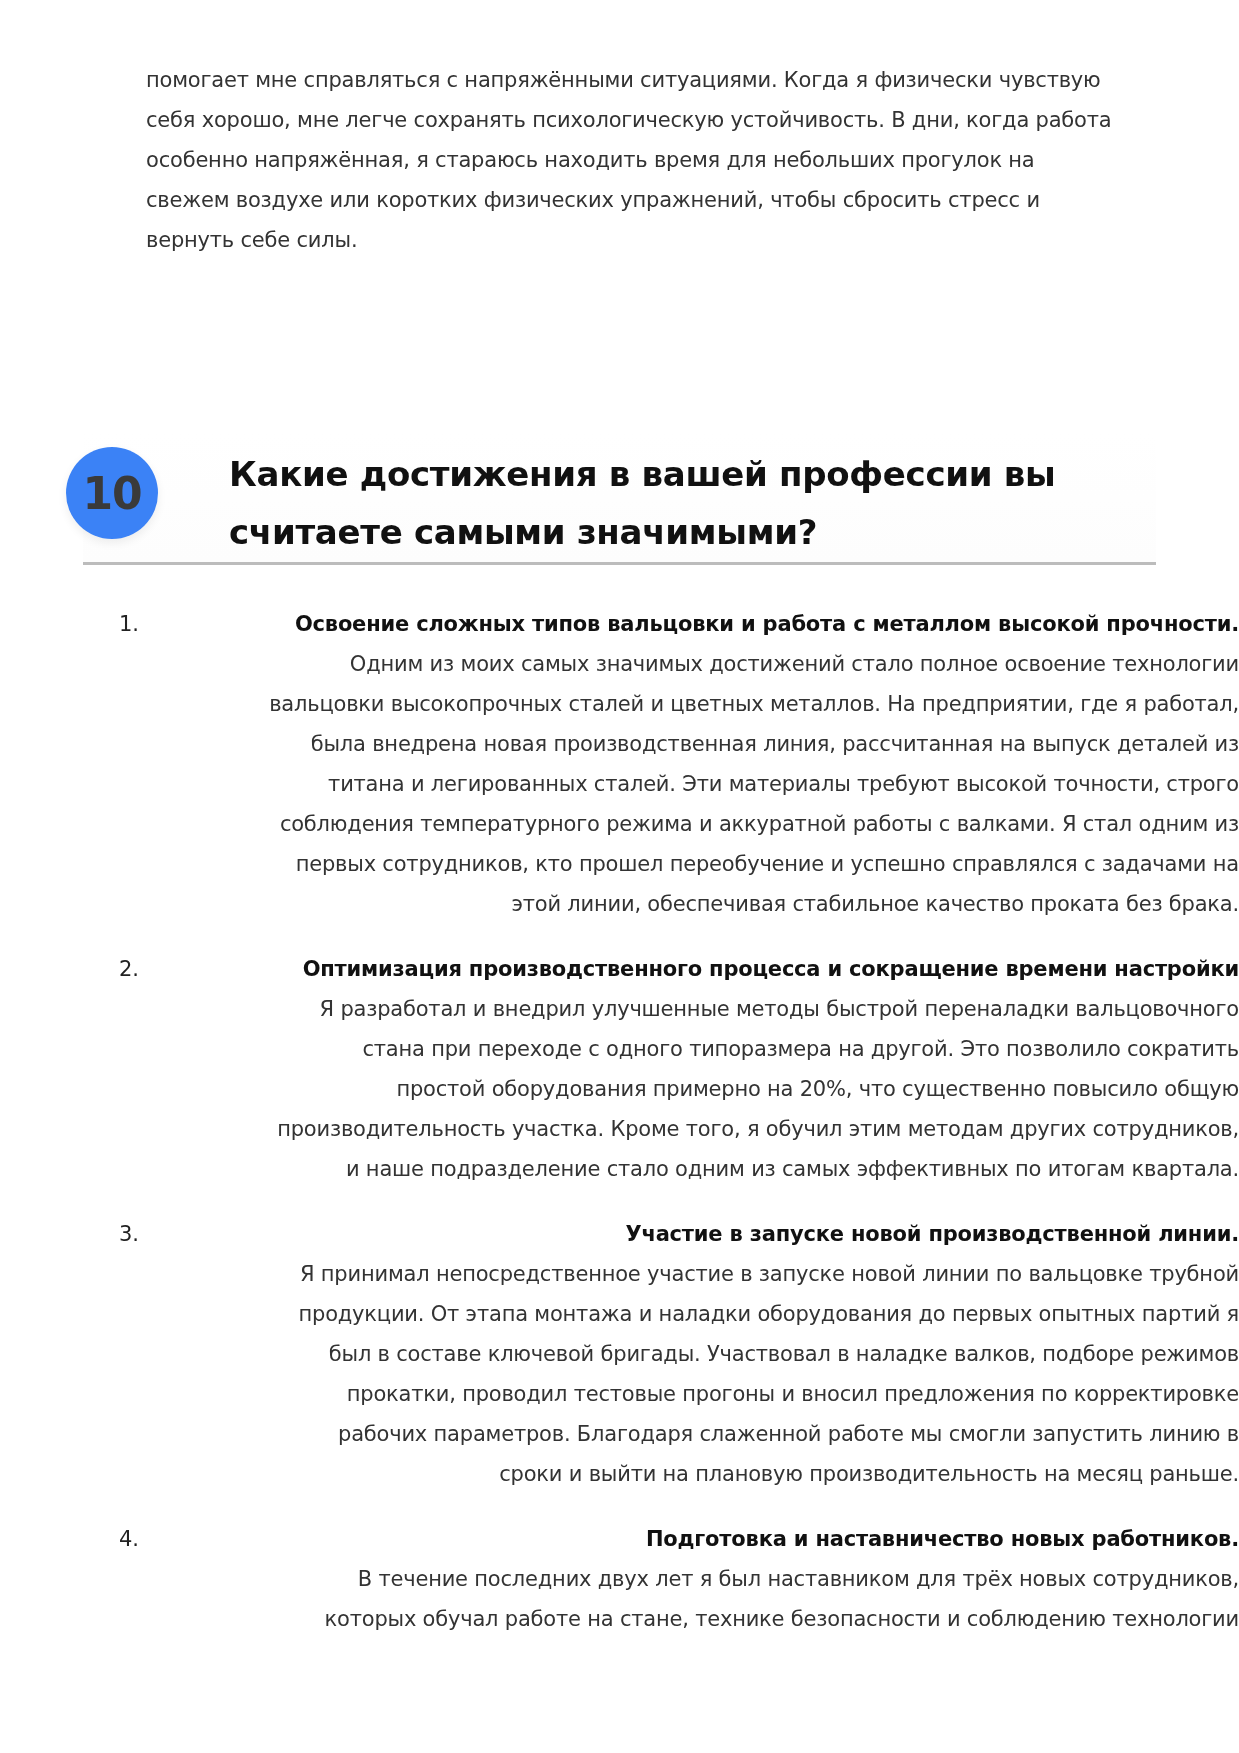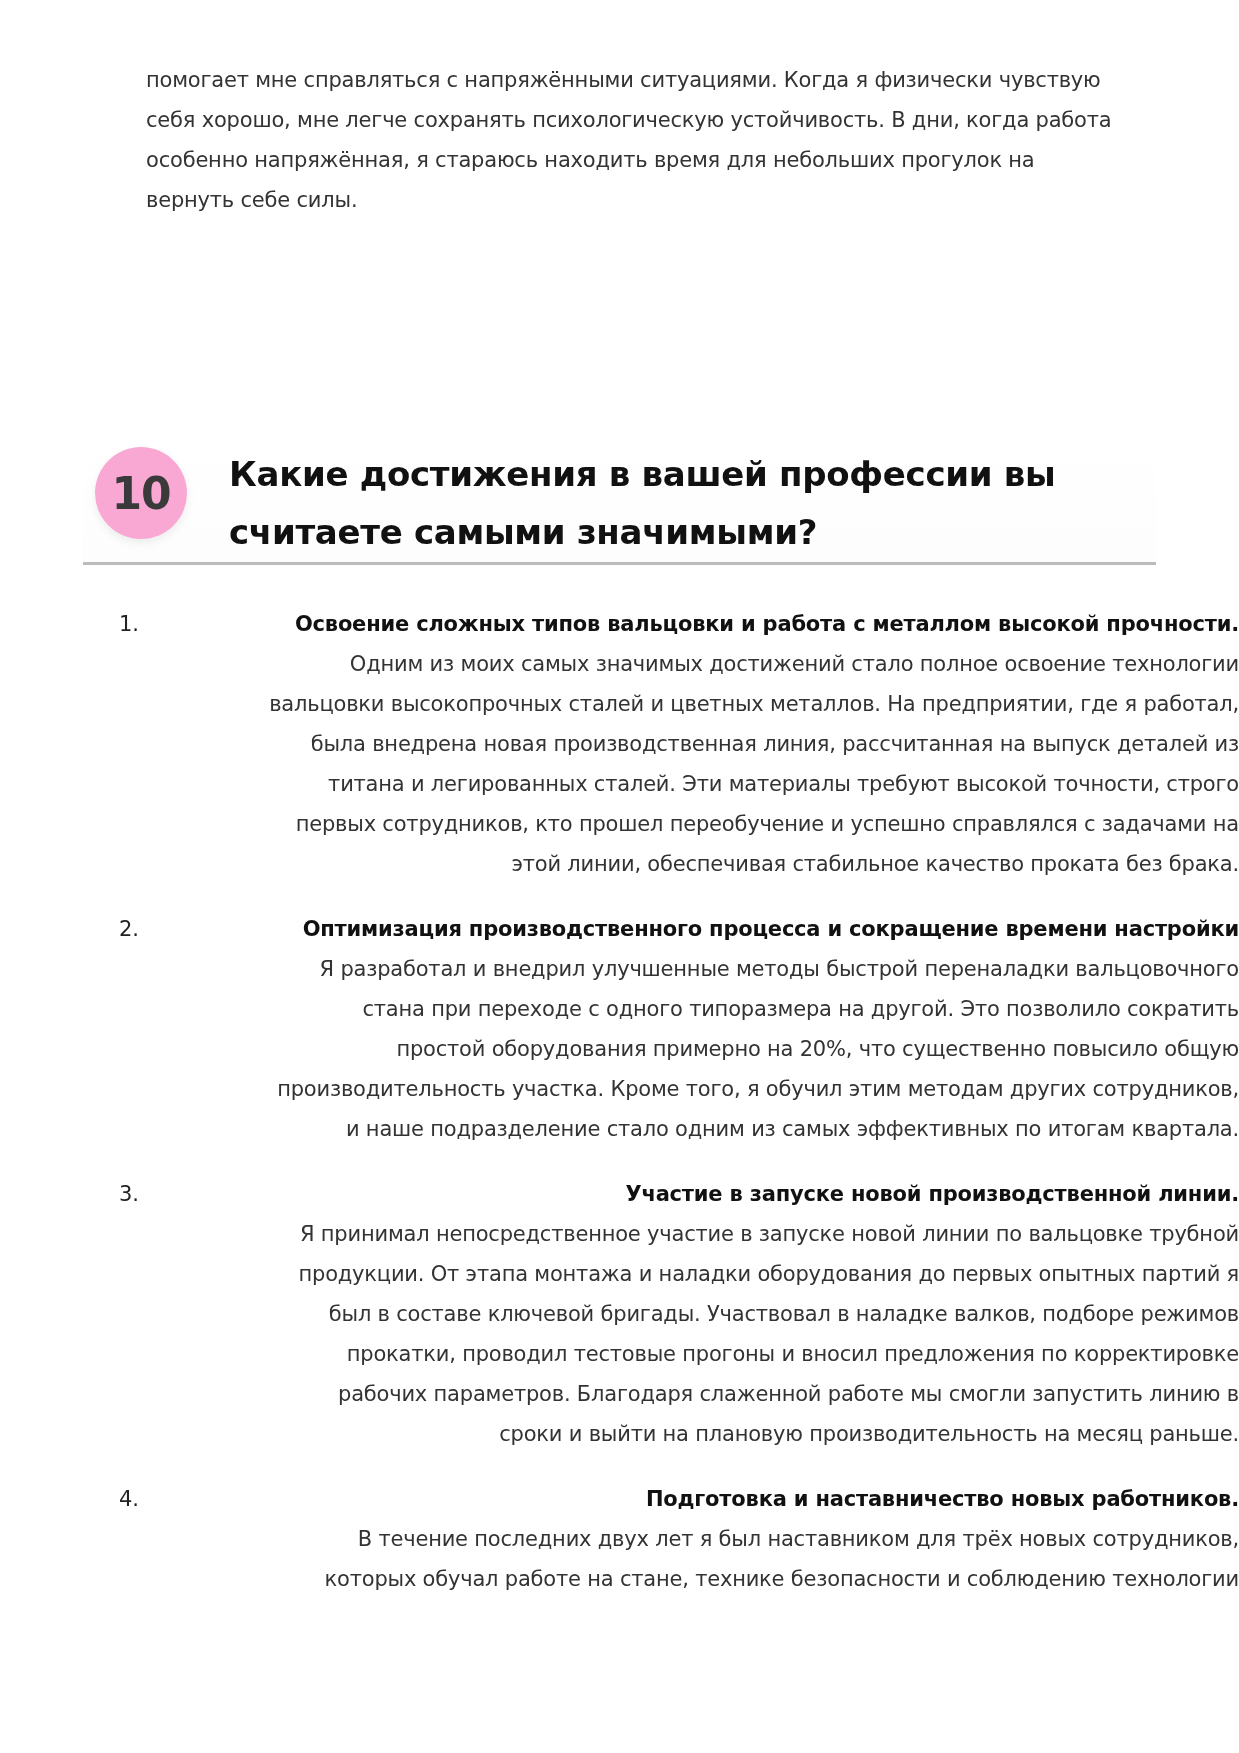--- a/index.html
+++ b/index.html
@@ -41,26 +41,26 @@
       position: absolute;
       left: 83px;
       top: 432px;
       width: 1073px;
       height: 130px;
       background: linear-gradient(to bottom, #ffffff 0%, #fdfdfd 100%);
       border-bottom: 3px solid #bcbcbc;
     }
     .badge {
       position: absolute;
-      left: 95px;
+      left: 66px;
       top: 447px;
       width: 92px;
       height: 92px;
       border-radius: 50%;
-      background: #f9a8d4;
+      background: #3b82f6;
       box-shadow: 0 4px 10px rgba(0,0,0,0.07);
       display: flex;
       align-items: center;
       justify-content: center;
       font-size: 44px;
       font-weight: bold;
       color: #3a3a3a;
       letter-spacing: -1px;
     }
     .heading {
@@ -120,20 +120,21 @@
   </style>
 </head>
 <body>
 
 <div class="page">
 
   <p class="para">
     <span class="line">помогает мне справляться с напряжёнными ситуациями. Когда я физически чувствую</span>
     <span class="line">себя хорошо, мне легче сохранять психологическую устойчивость. В дни, когда работа</span>
     <span class="line">особенно напряжённая, я стараюсь находить время для небольших прогулок на</span>
+    <span class="line">свежем воздухе или коротких физических упражнений, чтобы сбросить стресс и</span>
     <span class="line">вернуть себе силы.</span>
   </p>
 
   <div class="heading-block"></div>
   <div class="badge">10</div>
   <h2 class="heading">
     <span class="line">Какие достижения в вашей профессии вы</span>
     <span class="line">считаете самыми значимыми?</span>
   </h2>
 
@@ -141,20 +142,21 @@
     <li class="item">
       <span class="num">1.</span>
       <span class="title">
         <span class="line">Освоение сложных типов вальцовки и работа с металлом высокой прочности.</span>
       </span>
       <span class="body">
         <span class="line">Одним из моих самых значимых достижений стало полное освоение технологии</span>
         <span class="line">вальцовки высокопрочных сталей и цветных металлов. На предприятии, где я работал,</span>
         <span class="line">была внедрена новая производственная линия, рассчитанная на выпуск деталей из</span>
         <span class="line">титана и легированных сталей. Эти материалы требуют высокой точности, строго</span>
+        <span class="line">соблюдения температурного режима и аккуратной работы с валками. Я стал одним из</span>
         <span class="line">первых сотрудников, кто прошел переобучение и успешно справлялся с задачами на</span>
         <span class="line">этой линии, обеспечивая стабильное качество проката без брака.</span>
       </span>
     </li>
 
     <li class="item">
       <span class="num">2.</span>
       <span class="title">
         <span class="line">Оптимизация производственного процесса и сокращение времени настройки</span>
       </span>

